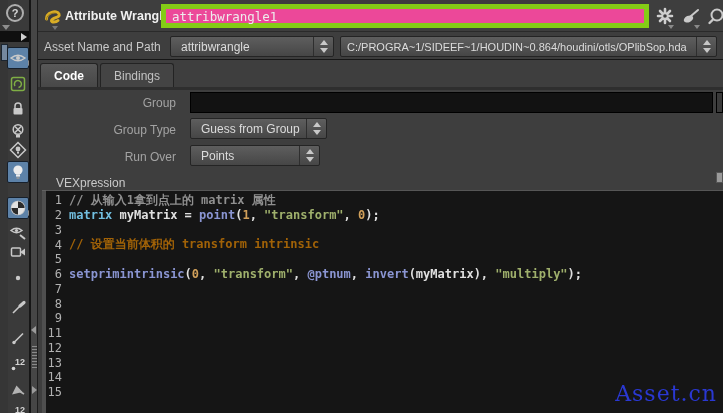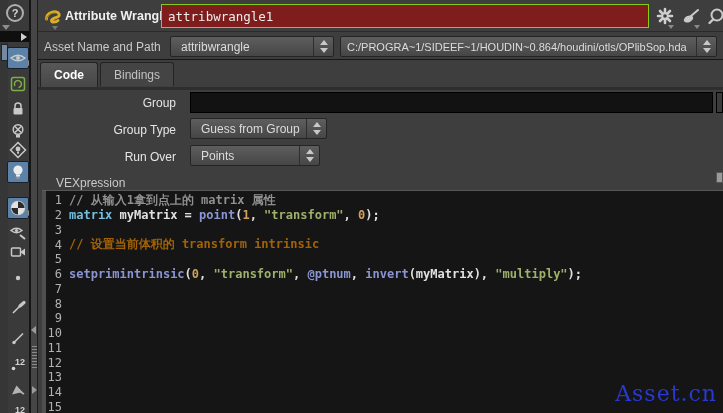--- a/index.html
+++ b/index.html
@@ -42,21 +42,21 @@
   .split-arrow-r { left:32px; top:386px; width:0; height:0; border-top:4px solid transparent;
     border-bottom:4px solid transparent; border-left:5px solid #9b9b9b; }
 
   
   .hdr-row { left:38px; top:0; width:685px; height:32px; background:#3e3e3e; border-bottom:1px solid #2a2a2a; }
   .node-icon { left:44px; top:7px; width:18px; height:18px; }
   .node-icon-arrow { left:52px; top:26px; width:0; height:0; border-left:3px solid transparent;
     border-right:3px solid transparent; border-top:4px solid #777; }
   .node-type { left:65px; top:9px; font-weight:bold; font-size:12.5px; color:#f0f0f0; white-space:nowrap; }
   .name-field {
-    left:161px; top:4px; width:488px; height:24px; background:#7f1d1d; border:1px solid #84cc16;
+    left:161px; top:4px; width:488px; height:24px; background:#ec4899; border:5px solid #84cc16;
     color:#ededed; font-family:"DejaVu Sans Mono", monospace; font-size:12.5px;
     display:flex; align-items:center; padding-left:6px; white-space:nowrap;
   }
   .hdr-icon { top:7px; width:18px; height:18px; }
   .hdr-icon-arrow { top:25px; width:0; height:0; border-left:3px solid transparent;
     border-right:3px solid transparent; border-top:4px solid #8a8a8a; }
 
   
   .asset-row { left:38px; top:33px; width:685px; height:27px; background:#3e3e3e; border-bottom:1px solid #161616; }
   .asset-label { left:44px; top:40px; color:#c9c9c9; }
@@ -66,29 +66,29 @@
   }
   .combo .txt { flex:1; display:flex; align-items:center; padding-left:10px; white-space:nowrap; overflow:hidden; }
   .combo .spin { width:20px; border-left:1px solid #2e2e2e; display:flex; flex-direction:column;
     align-items:center; justify-content:center; gap:3px; }
   .tri-up { width:0; height:0; border-left:4px solid transparent; border-right:4px solid transparent;
     border-bottom:5px solid #c8c8c8; }
   .tri-dn { width:0; height:0; border-left:4px solid transparent; border-right:4px solid transparent;
     border-top:5px solid #c8c8c8; }
 
   
-  .tabs-row { left:38px; top:62px; width:685px; height:26px; display:flex; align-items:flex-start; padding-left:2px; }
+  .tabs-row { left:38px; top:62px; width:685px; height:26px; display:flex; align-items:center; padding-left:2px; }
   .tab { height:25px; padding:0 13px; display:flex; align-items:center; border:1px solid #232323;
     border-bottom:none; border-radius:3px 3px 0 0; margin-right:2px; }
   .tab.active { background:linear-gradient(180deg,#585858,#474747); color:#ffffff; font-weight:bold; }
   .tab.inactive { background:#444444; color:#c2c2c2; height:24px; }
   .tabs-under { left:38px; top:87px; width:685px; height:3px; background:#2e2e2e; }
 
   
-  .param-label { position:absolute; left:60px; width:116px; text-align:right; color:#e5e5e5; white-space:nowrap; }
+  .param-label { position:absolute; left:60px; width:116px; text-align:right; color:#a3a3a3; white-space:nowrap; }
   .group-input { left:190px; top:92px; width:523px; height:21px; background:#121212; border:1px solid #000; }
   .group-side-btn { left:716px; top:92px; width:7px; height:21px; background:#3a3a3a; border:1px solid #000; }
   .vex-label { left:56px; top:176px; color:#c9c9c9; }
   .vex-handle { left:716px; top:172px; width:7px; height:11px; background:#9a9a9a; border:1px solid #555; }
 
   
   .editor-margin { left:42px; top:190px; width:4px; height:223px; background:#4f4f4f; border-top:1px solid #616161; }
   .editor { left:46px; top:190px; width:677px; height:223px; background:#151515;
     border-top:1px solid #565656; overflow:hidden; padding-top:2px;
     font-family:"DejaVu Sans Mono", monospace; font-size:12px; }
@@ -305,21 +305,20 @@
 <div class="abs editor" id="editor">
     <div class="code-row"><span class="ln">1</span><span class="src"><span style="color: rgb(143, 143, 143);">// 从输入1拿到点上的 matrix 属性</span></span></div>
     <div class="code-row"><span class="ln">2</span><span class="src"><span style="color: rgb(114, 191, 224);">matrix</span><span style="color: rgb(224, 224, 224);"> myMatrix = </span><span style="color: rgb(138, 149, 210);">point</span><span style="color: rgb(224, 224, 224);">(</span><span style="color: rgb(209, 160, 90);">1</span><span style="color: rgb(224, 224, 224);">, </span><span style="color: rgb(159, 176, 108);">"transform"</span><span style="color: rgb(224, 224, 224);">, </span><span style="color: rgb(209, 160, 90);">0</span><span style="color: rgb(224, 224, 224);">);</span></span></div>
     <div class="code-row"><span class="ln">3</span><span class="src"></span></div>
     <div class="code-row"><span class="ln">4</span><span class="src"><span style="color: #a16207;">// 设置当前体积的 transform intrinsic</span></span></div>
     <div class="code-row"><span class="ln">5</span><span class="src"></span></div>
     <div class="code-row"><span class="ln">6</span><span class="src"><span style="color: rgb(138, 149, 210);">setprimintrinsic</span><span style="color: rgb(224, 224, 224);">(</span><span style="color: rgb(209, 160, 90);">0</span><span style="color: rgb(224, 224, 224);">, </span><span style="color: rgb(159, 176, 108);">"transform"</span><span style="color: rgb(224, 224, 224);">, </span><span style="color: rgb(138, 149, 210);">@ptnum</span><span style="color: rgb(224, 224, 224);">, </span><span style="color: rgb(138, 149, 210);">invert</span><span style="color: rgb(224, 224, 224);">(myMatrix), </span><span style="color: rgb(159, 176, 108);">"multiply"</span><span style="color: rgb(224, 224, 224);">);</span></span></div>
     <div class="code-row"><span class="ln">7</span><span class="src"></span></div>
     <div class="code-row"><span class="ln">8</span><span class="src"></span></div>
     <div class="code-row"><span class="ln">9</span><span class="src"></span></div>
-    <div class="code-row"><span class="ln">10</span><span class="src"></span></div>
     <div class="code-row"><span class="ln">11</span><span class="src"></span></div>
     <div class="code-row"><span class="ln">12</span><span class="src"></span></div>
     <div class="code-row"><span class="ln">13</span><span class="src"></span></div>
     <div class="code-row"><span class="ln">14</span><span class="src"></span></div>
     <div class="code-row"><span class="ln">15</span><span class="src"></span></div>
   </div>
 
 <div class="abs watermark" style="color: rgb(42, 56, 210);">Asset.cn</div>
 
 </body></html>

